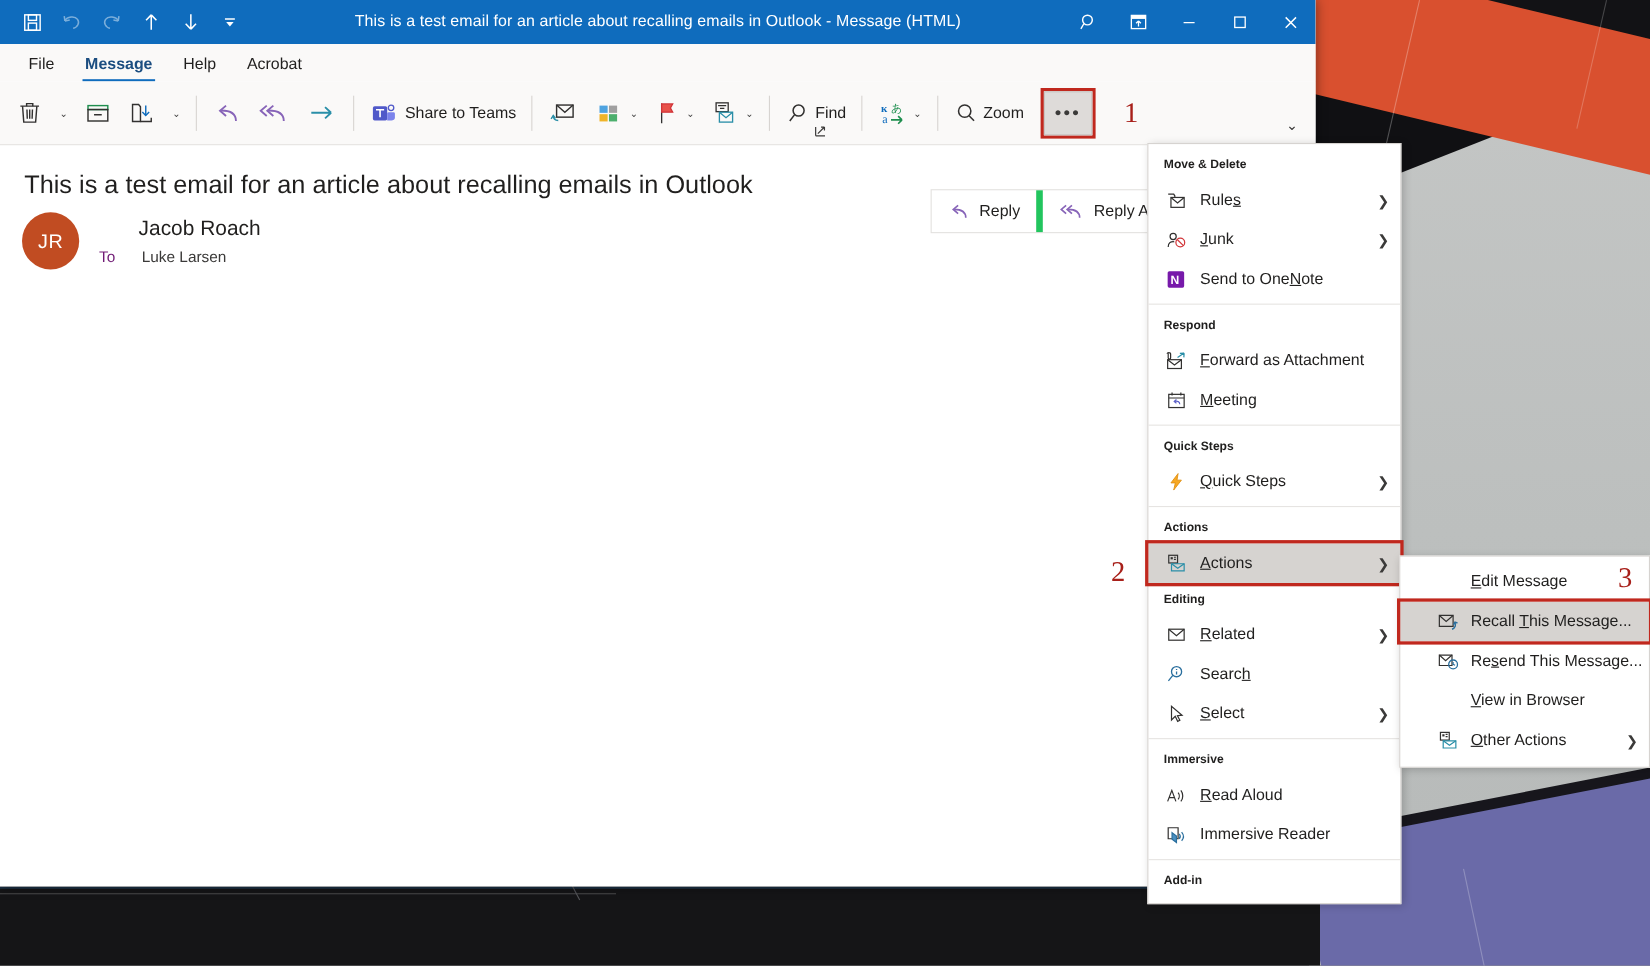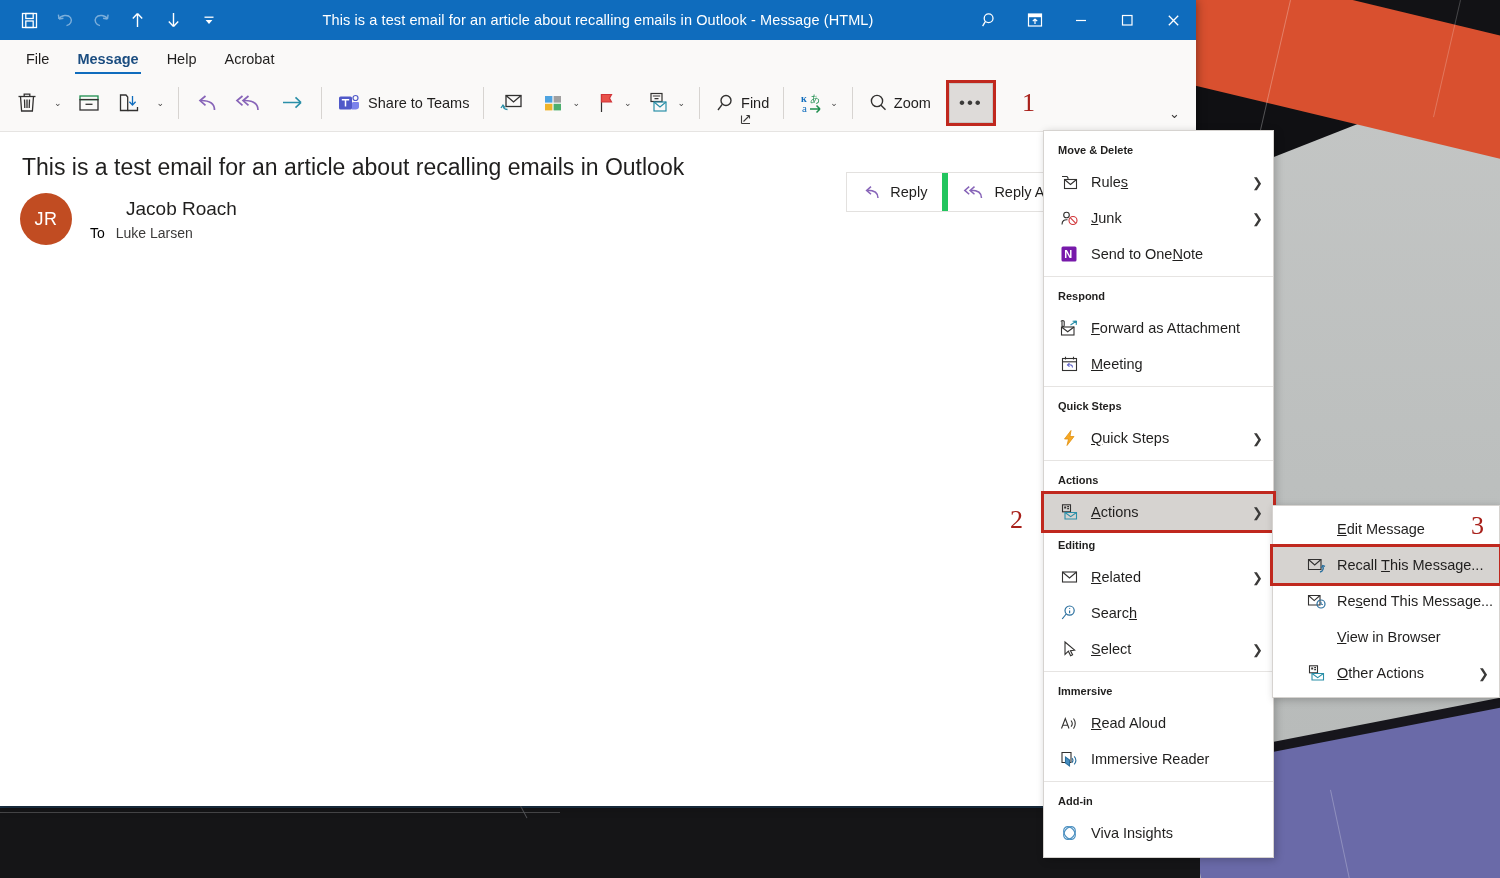--- a/index.html
+++ b/index.html
@@ -191,21 +191,21 @@
   .sender-row { display: flex; align-items: center; padding-top: 6px; }
   .avatar {
     width: 52px; height: 52px; border-radius: 50%;
     background: #c14c22; color: #fff;
     display: flex; align-items: center; justify-content: center;
     font-size: 18px; letter-spacing: 0.5px;
   }
   .sender-info { margin-left: 18px; }
   .sender-name { font-size: 19px; color: #201f1e; margin-left: 36px; }
   .sender-to { font-size: 14px; color: #3b3a39; margin-top: 5px; }
-  .sender-to .tolabel { color: #000000; margin-right: 11px; }
+  .sender-to .tolabel { color: #701a75; margin-right: 24px; }
 
   .reply-bar {
     position: absolute; right: 10px; top: 40px;
     display: flex; align-items: stretch;
     background: #fff; border: 1px solid #e3e1df;
     height: 40px;
   }
   .reply-btn {
     display: flex; align-items: center; gap: 9px;
     padding: 0 15px; font-size: 14.5px; color: #201f1e;
@@ -707,29 +707,20 @@
           <path d="M13 8 C14.2 9.4, 14.2 11.2, 13 12.6" stroke="#2a6f9e"></path>
           <path d="M15.2 6.4 C17.2 8.8, 17.2 12, 15.2 14.3" stroke="#2a6f9e"></path>
         </svg>
       </span>
       <span class="mi-label">Immersive Reader</span>
     </div>
 
     <div class="menu-sep"></div>
 
     <div class="menu-header">Add-in</div>
-    <div class="menu-item">
-      <span class="mi-icon">
-        <svg width="19" height="18" viewBox="0 0 19 18" fill="none" stroke="#4a8fc0" stroke-width="1.2">
-          <ellipse cx="9.5" cy="9" rx="5" ry="7" transform="rotate(-38 9.5 9)"></ellipse>
-          <ellipse cx="9.5" cy="9" rx="5" ry="7" transform="rotate(38 9.5 9)"></ellipse>
-        </svg>
-      </span>
-      <span class="mi-label">Viva Insights</span>
-    </div>
   </div>
 
   <span class="annot-2">2</span>
 
   <div class="submenu">
     <div class="menu-item">
       <span class="mi-icon"></span>
       <span class="mi-label"><u>E</u><span>dit Message</span></span>
     </div>
     <div class="menu-item selected">

